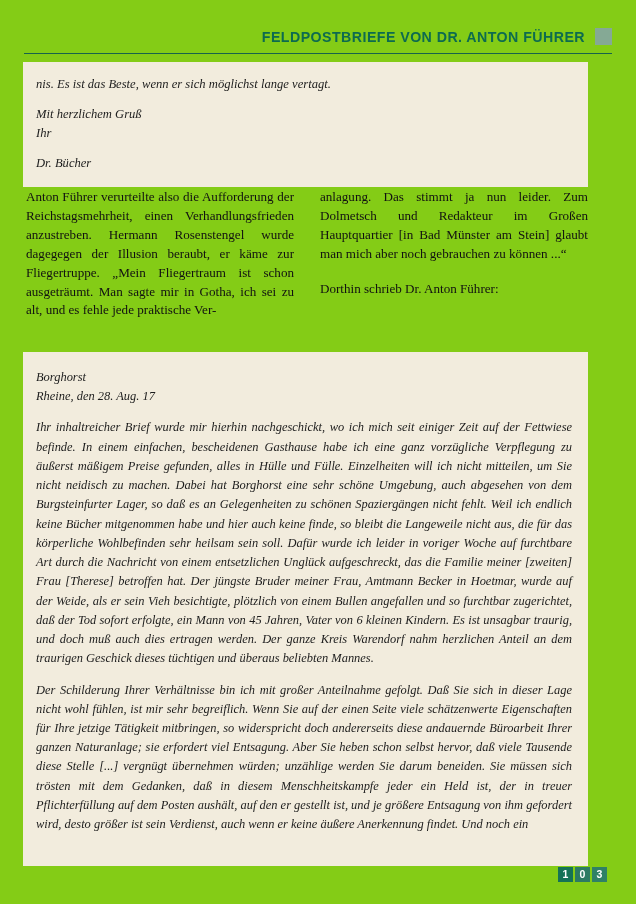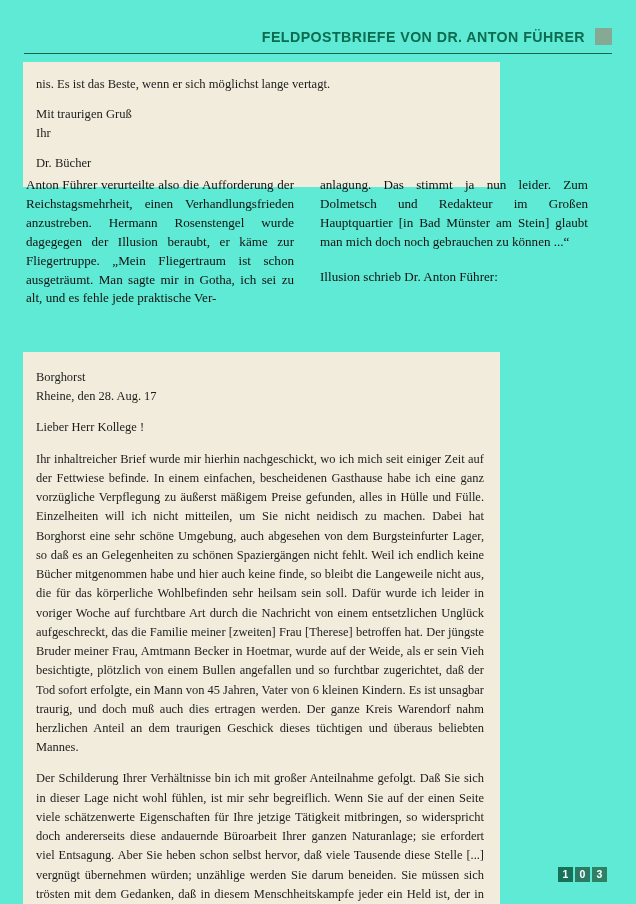--- a/index.html
+++ b/index.html
@@ -13,21 +13,21 @@
     overflow: hidden;
     font-family: "Liberation Serif", serif;
     color: #1a1a1a;
     position: relative;
   }
 
   .page {
     position: relative;
     width: 636px;
     height: 904px;
-    background: #5eead4;
+    background: #84cc16;
     box-sizing: border-box;
   }
 
   
   .running-head {
     position: absolute;
     left: 24px;
     right: 24px;
     top: 28px;
     display: flex;
@@ -55,24 +55,25 @@
     right: 24px;
     top: 53px;
     height: 1.4px;
     background: #17624c;
   }
 
   
   .letter-block {
     position: absolute;
     left: 23px;
-    width: 477px;
+    width: 565px;
     background: #f2ecdd;
     box-sizing: border-box;
     padding: 13px 16px 13px 13px;
+    font-style: italic;
     font-size: 12.6px;
     line-height: 1.52;
     color: #1c1c1c;
   }
   .letter-block p {
     margin: 0 0 11px 0;
   }
   .letter-block p:last-child {
     margin-bottom: 0;
   }
@@ -98,21 +99,21 @@
     margin-bottom: 12px;
   }
   #letter-block-bottom p:last-child {
     margin-bottom: 16px;
   }
 
   
   .columns {
     position: absolute;
     left: 26px;
-    top: 176px;
+    top: 188px;
     width: 562px;
     display: flex;
     gap: 26px;
   }
   .col {
     width: 268px;
     font-size: 13.1px;
     line-height: 1.445;
     text-align: justify;
     color: #111111;
@@ -157,37 +158,36 @@
 <div class="page">
 
   <div class="running-head">
     <span class="running-head-title">FELDPOSTBRIEFE VON DR. ANTON FÜHRER</span>
     <span class="head-square"></span>
   </div>
   <div class="head-rule"></div>
 
   <div class="letter-block" id="letter-block-top">
     <p>nis. Es ist das Beste, wenn er sich möglichst lange vertagt.</p>
-    <p><span>Mit traurigen Gruß</span><br><span>Ihr</span></p>
+    <p><span>Mit herzlichem Gruß</span><br><span>Ihr</span></p>
     <p>Dr. Bücher</p>
   </div>
 
   <div class="columns">
     <div class="col">
       <p>Anton Führer verurteilte also die Aufforderung der Reichstagsmehrheit, einen Verhandlungsfrieden anzustreben. Hermann Rosenstengel wurde dagegegen der Illusion beraubt, er käme zur Fliegertruppe. „Mein Fliegertraum ist schon ausgeträumt. Man sagte mir in Gotha, ich sei zu alt, und es fehle jede praktische Ver-</p>
     </div>
     <div class="col">
-      <p>anlagung. Das stimmt ja nun leider. Zum Dolmetsch und Redakteur im Großen Hauptquartier [in Bad Münster am Stein] glaubt man mich doch noch gebrauchen zu können ...“</p>
-      <p class="no-hyphen">Illusion schrieb Dr. Anton Führer:</p>
+      <p>anlagung. Das stimmt ja nun leider. Zum Dolmetsch und Redakteur im Großen Hauptquartier [in Bad Münster am Stein] glaubt man mich aber noch gebrauchen zu können ...“</p>
+      <p class="no-hyphen">Dorthin schrieb Dr. Anton Führer:</p>
     </div>
   </div>
 
   <div class="letter-block" id="letter-block-bottom">
     <p class="salut"><span>Borghorst</span><br><span>Rheine, den 28. Aug. 17</span></p>
-    <p class="salut">Lieber Herr Kollege !</p>
     <p class="body-para">Ihr inhaltreicher Brief wurde mir hierhin nachgeschickt, wo ich mich seit einiger Zeit auf der Fettwiese befinde. In einem einfachen, bescheidenen Gasthause habe ich eine ganz vorzügliche Verpflegung zu äußerst mäßigem Preise gefunden, alles in Hülle und Fülle. Einzelheiten will ich nicht mitteilen, um Sie nicht neidisch zu machen. Dabei hat Borghorst eine sehr schöne Umgebung, auch abgesehen von dem Burgsteinfurter Lager, so daß es an Gelegenheiten zu schönen Spaziergängen nicht fehlt. Weil ich endlich keine Bücher mitgenommen habe und hier auch keine finde, so bleibt die Langeweile nicht aus, die für das körperliche Wohlbefinden sehr heilsam sein soll. Dafür wurde ich leider in voriger Woche auf furchtbare Art durch die Nachricht von einem entsetzlichen Unglück aufgeschreckt, das die Familie meiner [zweiten] Frau [Therese] betroffen hat. Der jüngste Bruder meiner Frau, Amtmann Becker in Hoetmar, wurde auf der Weide, als er sein Vieh besichtigte, plötzlich von einem Bullen angefallen und so furchtbar zugerichtet, daß der Tod sofort erfolgte, ein Mann von 45 Jahren, Vater von 6 kleinen Kindern. Es ist unsagbar traurig, und doch muß auch dies ertragen werden. Der ganze Kreis Warendorf nahm herzlichen Anteil an dem traurigen Geschick dieses tüchtigen und überaus beliebten Mannes.</p>
     <p class="body-para">Der Schilderung Ihrer Verhältnisse bin ich mit großer Anteilnahme gefolgt. Daß Sie sich in dieser Lage nicht wohl fühlen, ist mir sehr begreiflich. Wenn Sie auf der einen Seite viele schätzenwerte Eigenschaften für Ihre jetzige Tätigkeit mitbringen, so widerspricht doch andererseits diese andauernde Büroarbeit Ihrer ganzen Naturanlage; sie erfordert viel Entsagung. Aber Sie heben schon selbst hervor, daß viele Tausende diese Stelle [...] vergnügt übernehmen würden; unzählige werden Sie darum beneiden. Sie müssen sich trösten mit dem Gedanken, daß in diesem Menschheitskampfe jeder ein Held ist, der in treuer Pflichterfüllung auf dem Posten aushält, auf den er gestellt ist, und je größere Entsagung von ihm gefordert wird, desto größer ist sein Verdienst, auch wenn er keine äußere Anerkennung findet. Und noch ein</p>
   </div>
 
   <div class="folio">
     <span class="folio-digit d1">1</span>
     <span class="folio-digit d2">0</span>
     <span class="folio-digit d3">3</span>
   </div>
 

